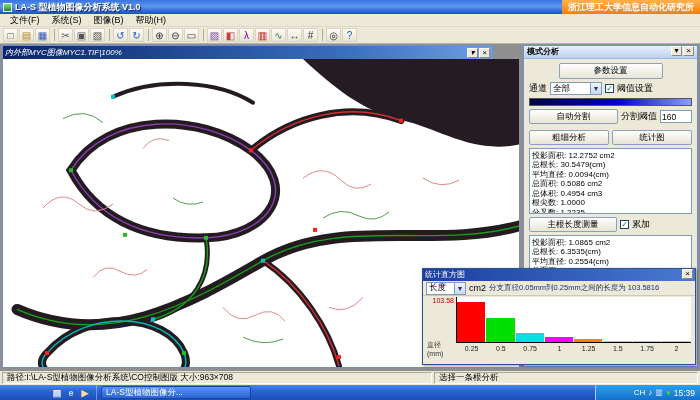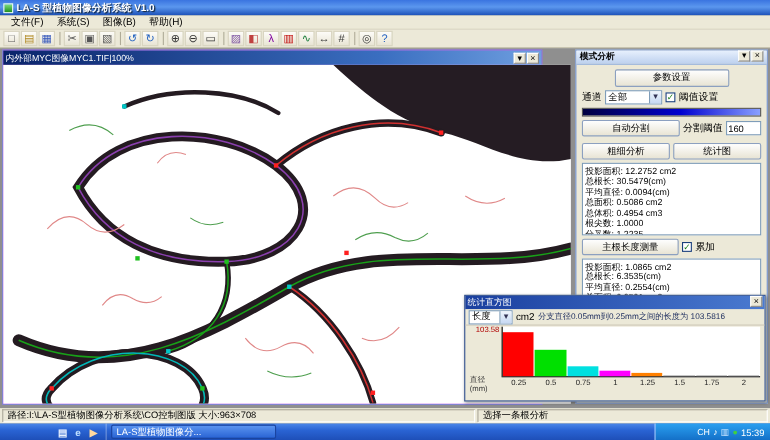--- a/index.html
+++ b/index.html
@@ -21,21 +21,21 @@
   .toolbar{position:absolute;left:0;top:27px;width:700px;height:17px;background:#ece9d8;
     border-bottom:1px solid #b8b4a0;display:flex;align-items:center;padding:0 3px;}
   .tbicon{width:15px;height:14px;display:flex;align-items:center;justify-content:center;
     font-size:10px;border:1px solid #d8d4c0;background:linear-gradient(#fdfcf8,#e8e4d4);margin-right:1px;cursor:default;}
   .tbsep{width:1px;height:12px;background:#b0ac98;margin:0 3px;}
 
   
   .mdi{position:absolute;left:0;top:44px;width:700px;height:327px;background:#8f8f8f;overflow:hidden;}
 
   
-  .imgwin{position:absolute;left:2px;top:1px;width:491px;height:323px;background:#d946ef;border:1px solid #6f8fd0;}
+  .imgwin{position:absolute;left:2px;top:1px;width:491px;height:323px;background:#1d4ed8;border:1px solid #6f8fd0;font-style:italic;}
   .childbar{height:13px;display:flex;align-items:center;padding:0 2px;
     background:linear-gradient(90deg,#0a246a,#3a6ec0 70%,#6f9fe0);color:#fff;font-size:8px;}
   .childbar .ct{flex:1;white-space:nowrap;overflow:hidden;}
   .winbtn{width:11px;height:10px;margin-left:1px;background:#ece9d8;border:1px solid #fff;
     border-right-color:#888;border-bottom-color:#888;color:#000;font-size:8px;line-height:8px;
     display:flex;align-items:center;justify-content:center;cursor:default;}
   .imgclient{position:relative;width:516px;height:308px;background:#ffffff;overflow:hidden;}
   .imgclient svg{display:block;width:100%;height:100%;}
 
   
@@ -94,20 +94,21 @@
   .traytime{font-size:8.5px;color:#fff;}
 </style>
 </head>
 <body>
 
 <div class="screen">
 
   <div class="titlebar">
     <span class="title-icon"></span>
     <span class="title-text">LA-S 型植物图像分析系统 V1.0</span>
+    <span class="title-right">浙江理工大学信息自动化研究所</span>
   </div>
 
   <div class="menubar">
     <span class="menu-item">文件(F)</span>
     <span class="menu-item">系统(S)</span>
     <span class="menu-item">图像(B)</span>
     <span class="menu-item">帮助(H)</span>
   </div>
 
   <div class="toolbar">

